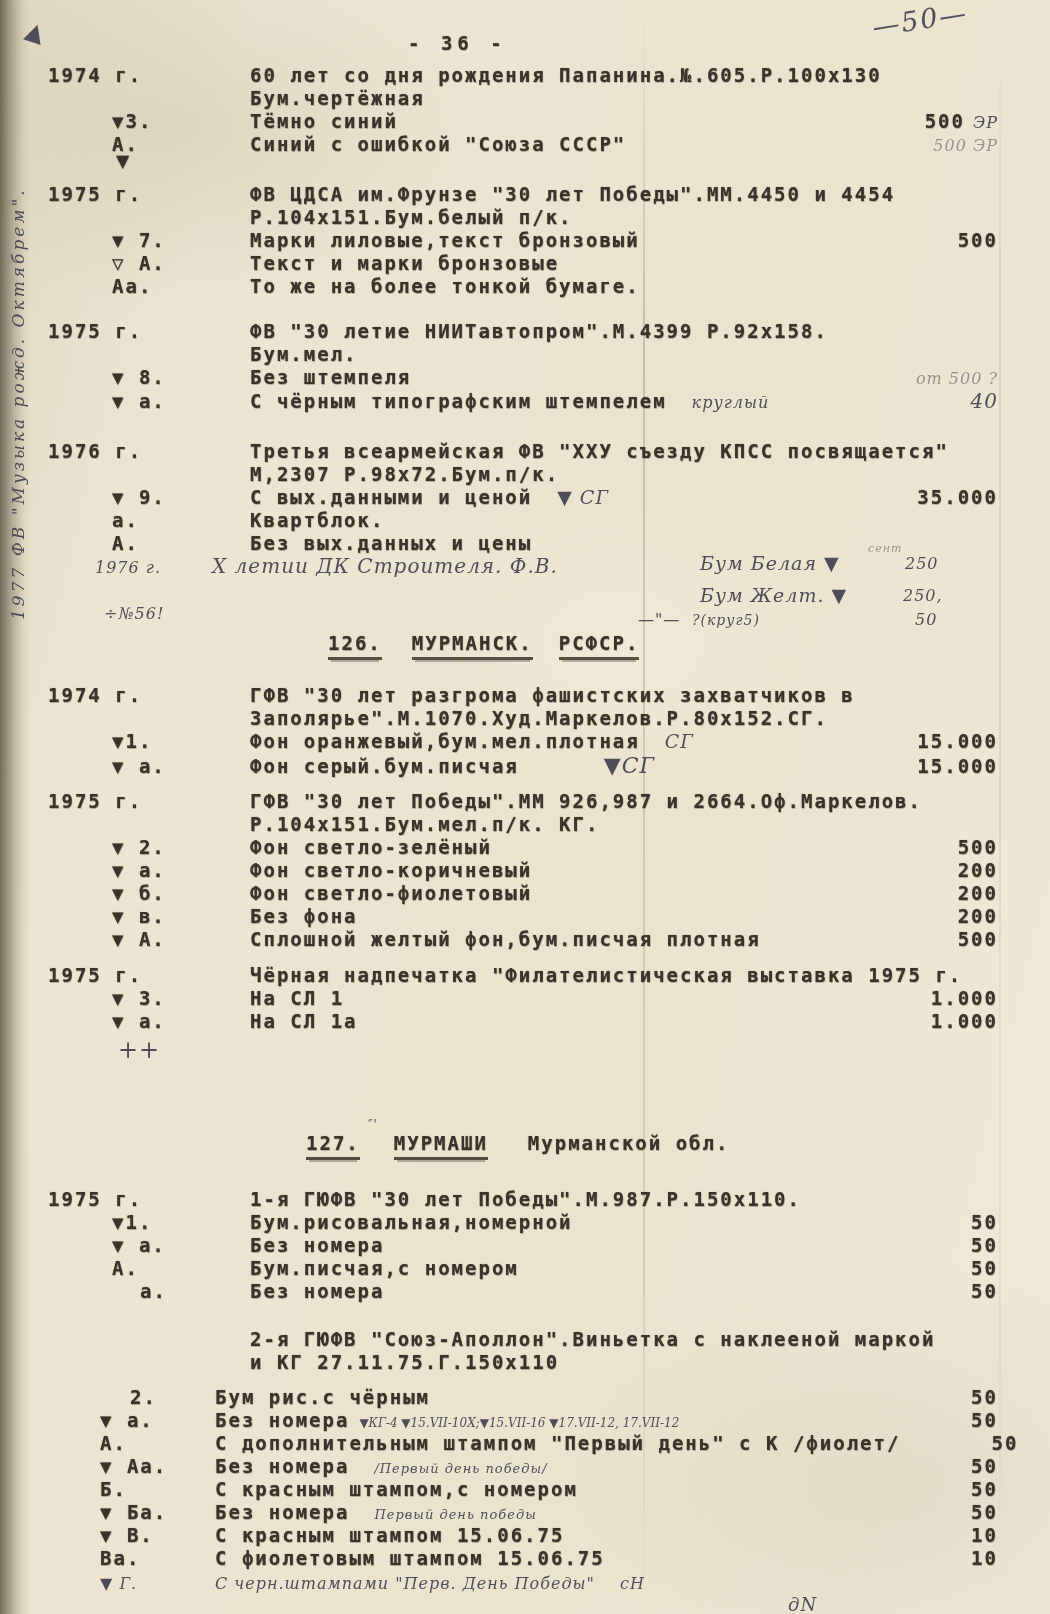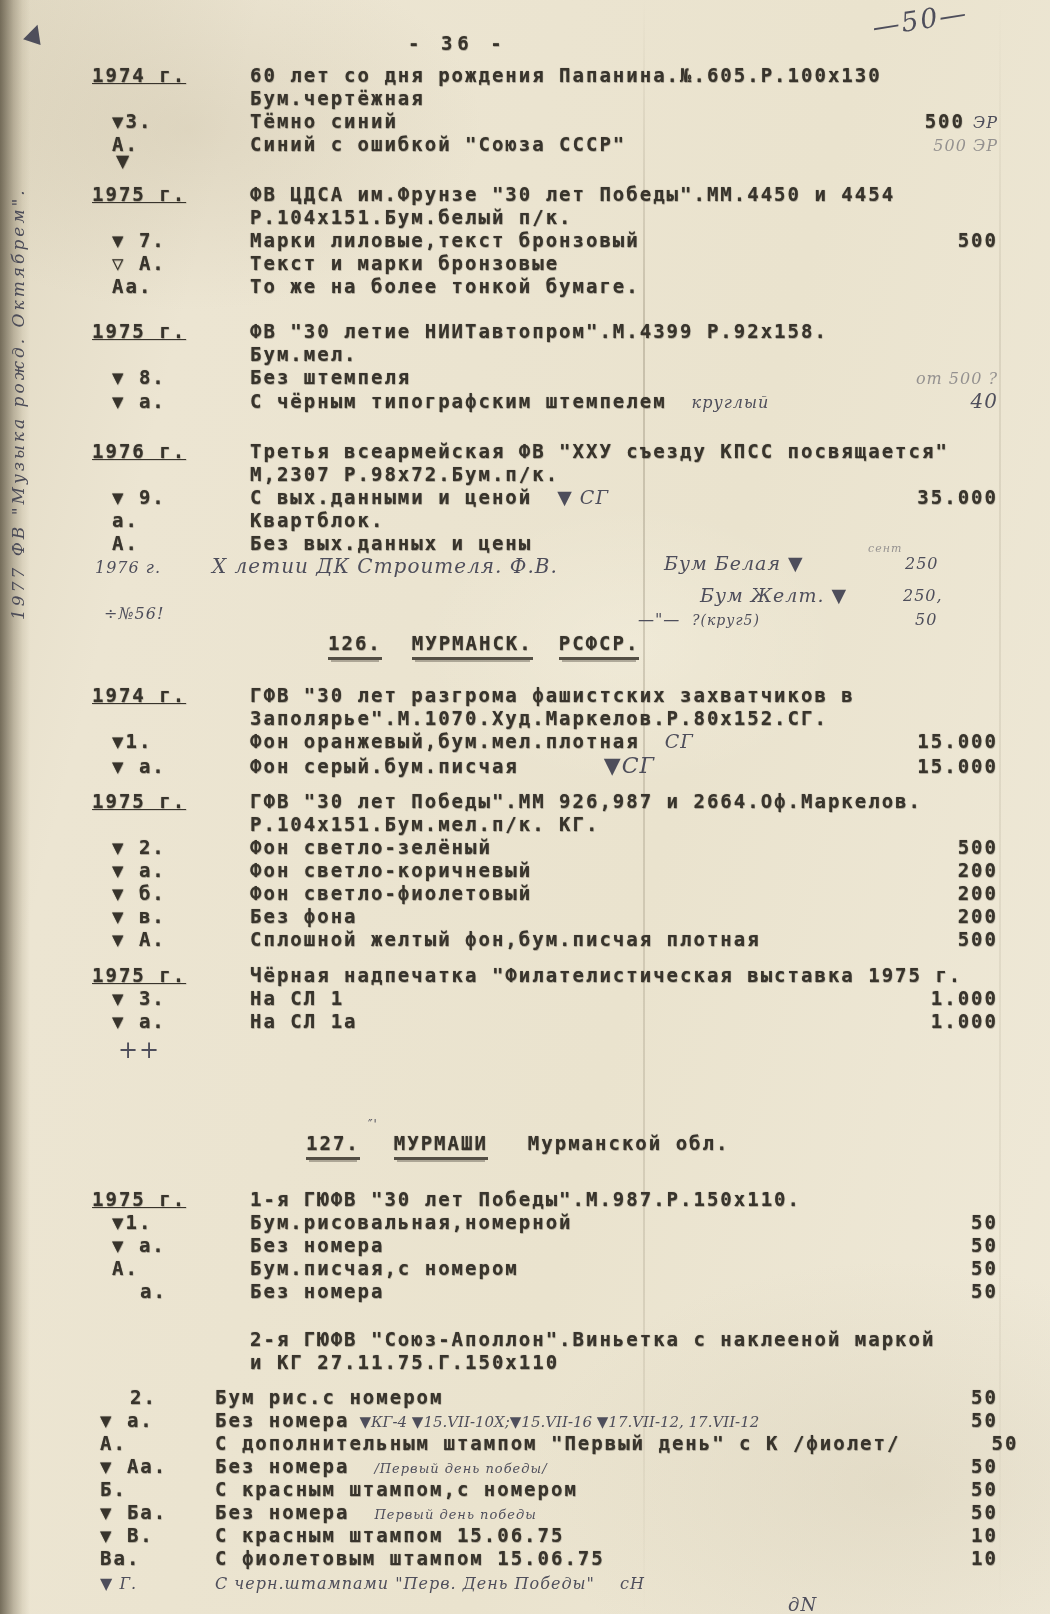--- a/index.html
+++ b/index.html
@@ -18,21 +18,21 @@
     text-shadow:0 0 1px rgba(56,52,44,.55),.5px .5px 0 rgba(56,52,44,.28);
   }
   .hw{
     font-family:"DejaVu Serif","Liberation Serif",serif;
     font-style:italic;font-weight:400;font-size:16px;color:#4e4e5b;
     letter-spacing:1px;text-shadow:none;
   }
   .faint{opacity:.55;}
   .block{position:absolute;left:0;width:1012px;}
   .r{display:flex;align-items:baseline;height:23px;white-space:nowrap;}
-  .y{flex:0 0 250px;padding-left:92px;box-sizing:border-box;text-decoration:underline;}
+  .y{flex:0 0 250px;padding-left:48px;box-sizing:border-box;}
   .m{flex:0 0 250px;padding-left:112px;box-sizing:border-box;}
   .b8 .m{flex-basis:215px;padding-left:100px;}
   .t{flex:1;white-space:nowrap;}
   .p{flex:0 0 132px;text-align:right;white-space:nowrap;padding-right:14px;box-sizing:border-box;}
   .n{margin-left:25px;}
   .pn{margin-left:8px;}
   .hdr{position:absolute;left:0;width:1012px;white-space:nowrap;}
   .u{border-bottom:3px solid rgba(56,52,44,.85);padding-bottom:3px;box-shadow:0 5px 0 -3px rgba(56,52,44,.35);}
   .edge{
     position:absolute;left:0;top:0;bottom:0;width:30px;
@@ -147,21 +147,21 @@
   </div>
   <div class="r">
     <span class="m tw">А.</span>
     <span class="t"><span class="tw">Без вых.данных и цены</span></span>
   </div>
 </div>
 
 <div class="block" style="top:552px;height:78px">
   <span class="abs hw" style="left:95px;top:6px">1976 г.</span>
   <span class="abs hw" style="left:212px;top:2px;font-size:20px">Х летии ДК Строителя.  Ф.В.</span>
-  <span class="abs hw" style="left:664px;top:0;font-size:19px">Бум Белая ▼</span>
+  <span class="abs hw" style="left:700px;top:0;font-size:19px">Бум Белая ▼</span>
   <span class="abs hw faint" style="left:868px;top:-10px;font-size:11px">сент</span>
   <span class="abs hw" style="left:905px;top:2px">250</span>
   <span class="abs hw" style="left:104px;top:52px">÷№56!</span>
   <span class="abs hw" style="left:700px;top:32px;font-size:19px">Бум Желт. ▼</span>
   <span class="abs hw" style="left:903px;top:34px">250,</span>
   <span class="abs hw" style="left:638px;top:58px">—"—</span>
   <span class="abs hw" style="left:692px;top:60px;font-size:14px">?(круг5)</span>
   <span class="abs hw" style="left:915px;top:58px">50</span>
 </div>
 
@@ -279,26 +279,26 @@
   <div class="r">
     <span class="y tw"></span>
     <span class="t tw">2-я ГЮФВ "Союз-Аполлон".Виньетка с наклееной маркой</span>
   </div>
   <div class="r">
     <span class="y tw"></span>
     <span class="t tw">и КГ 27.11.75.Г.150х110</span>
   </div>
   <div class="r" style="margin-top:12px">
     <span class="m tw" style="padding-left:130px">2.</span>
-    <span class="t"><span class="tw">Бум рис.с номером</span></span>
-    <span class="p"><span class="tw">50</span></span>
-  </div>
-  <div class="r">
-    <span class="m tw">▼ а.</span>
-    <span class="t"><span class="tw">Без номера</span><span class="hw n" style="font-size:15px;margin-left:10px;letter-spacing:0">▼КГ-4 ▼15.VII-10Х;▼15.VII-16 ▼17.VII-12, 17.VII-12</span></span>
+    <span class="t"><span class="tw">Бум рис.с чёрным</span></span>
+    <span class="p"><span class="tw">50</span></span>
+  </div>
+  <div class="r">
+    <span class="m tw">▼ а.</span>
+    <span class="t"><span class="tw">Без номера</span><span class="hw n" style="font-size:12px;margin-left:10px;letter-spacing:0">▼КГ-4 ▼15.VII-10Х;▼15.VII-16 ▼17.VII-12, 17.VII-12</span></span>
     <span class="p"><span class="tw">50</span></span>
   </div>
   <div class="r">
     <span class="m tw">А.</span>
     <span class="t"><span class="tw">С дополнительным штампом "Первый день" с К /фиолет/</span></span>
     <span class="p"><span class="tw">50</span></span>
   </div>
   <div class="r">
     <span class="m tw">▼ Аа.</span>
     <span class="t"><span class="tw">Без номера</span><span class="hw n" style="font-size:13px">/Первый день победы/</span></span>

